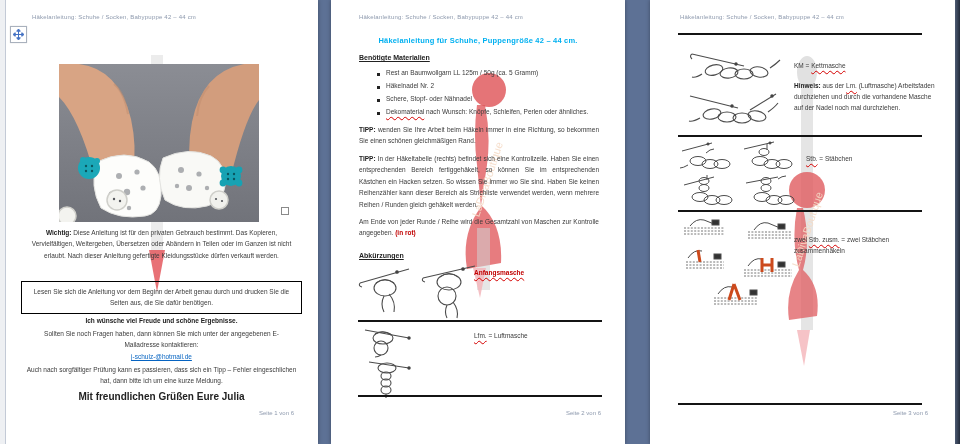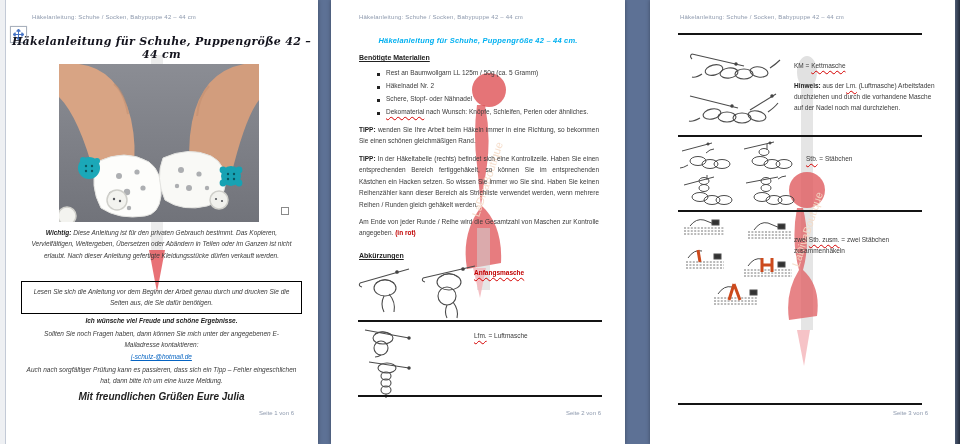--- a/index.html
+++ b/index.html
@@ -8,21 +8,21 @@
   #stage{position:relative;width:960px;height:444px;}
   .page{position:absolute;top:0;bottom:0;background:#ffffff;box-shadow:0 0 4px rgba(0,0,0,.35);}
   #page1{left:5px;width:313px;}
   #page2{left:331px;width:294px;}
   #page3{left:650px;width:306px;}
   .win-edge{position:absolute;top:0;bottom:0;right:0;width:5px;background:linear-gradient(90deg,#4d5b73,#232b3a);z-index:9;}
   .left-strip{position:absolute;top:0;bottom:0;left:0;width:5px;background:#eef0f3;border-right:1px solid #c3cad6;z-index:8;}
   .hdr{font-size:6px;color:#8d99ad;letter-spacing:.2px;white-space:nowrap;}
   .ftr{font-size:6px;color:#8d99ad;white-space:nowrap;}
   .body-t{font-size:6.5px;color:#3a3a3a;line-height:1.75;}
-  .center{text-align:center;font-style:italic;}
+  .center{text-align:center;}
   .justify{text-align:justify;}
   .bold{font-weight:bold;color:#222;}
   .rule{height:2px;background:#141414;}
   .sq{text-decoration-line:underline;text-decoration-style:wavy;text-decoration-color:#d40000;text-decoration-thickness:1px;text-underline-offset:2px;}
   .redtxt{color:#c00000;font-weight:bold;}
   .link{color:#0563c1;text-decoration:underline;cursor:pointer;}
   .p1-title{font-family:"DejaVu Serif",serif;font-style:italic;font-weight:bold;font-size:11px;color:#14141e;letter-spacing:.3px;}
   .p2-title{font-size:7.5px;font-weight:bold;color:#00b0f0;letter-spacing:.2px;}
   .h-ul{font-size:7px;font-weight:bold;color:#222;text-decoration:underline;}
   .bullet-row{display:flex;align-items:flex-start;margin-bottom:6px;}
@@ -56,21 +56,20 @@
           <line x1="5.5" y1="1.5" x2="5.5" y2="9.5"></line>
             <line x1="1.5" y1="5.5" x2="9.5" y2="5.5"></line>
           <path d="M5.5,0 l1.8,2.2 h-3.6 z"></path>
             <path d="M5.5,11 l1.8,-2.2 h-3.6 z"></path>
           <path d="M0,5.5 l2.2,-1.8 v3.6 z"></path>
             <path d="M11,5.5 l-2.2,-1.8 v3.6 z"></path>
         </g>
       </svg>
     </div>
 
-    <div class="abs content p1-title center" style="left:0;right:0;top:35px">Häkelanleitung für Schuhe, Puppengröße 42 – 44 cm</div>
 
     <svg class="abs content" style="left:54px;top:64px" width="200" height="158" viewBox="0 0 200 158">
       <defs>
         <linearGradient id="fab" x1="0" y1="0" x2="0" y2="1">
           <stop offset="0" stop-color="#8b8d94"></stop>
             <stop offset="1" stop-color="#71737a"></stop>
         </linearGradient>
       </defs>
       <rect width="200" height="158" fill="url(#fab)"></rect>
 

